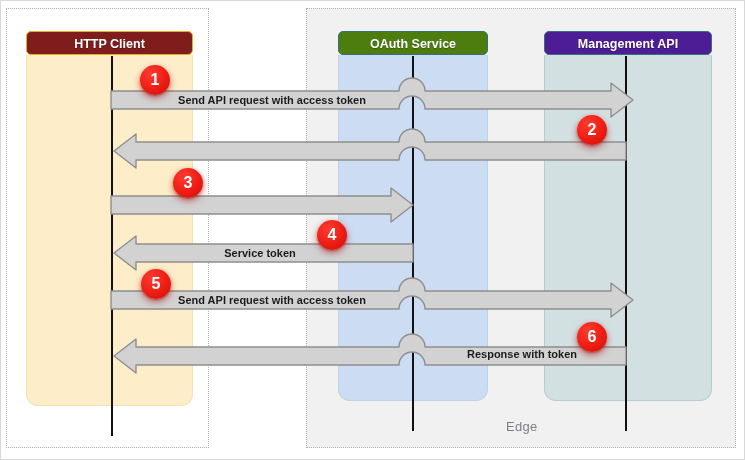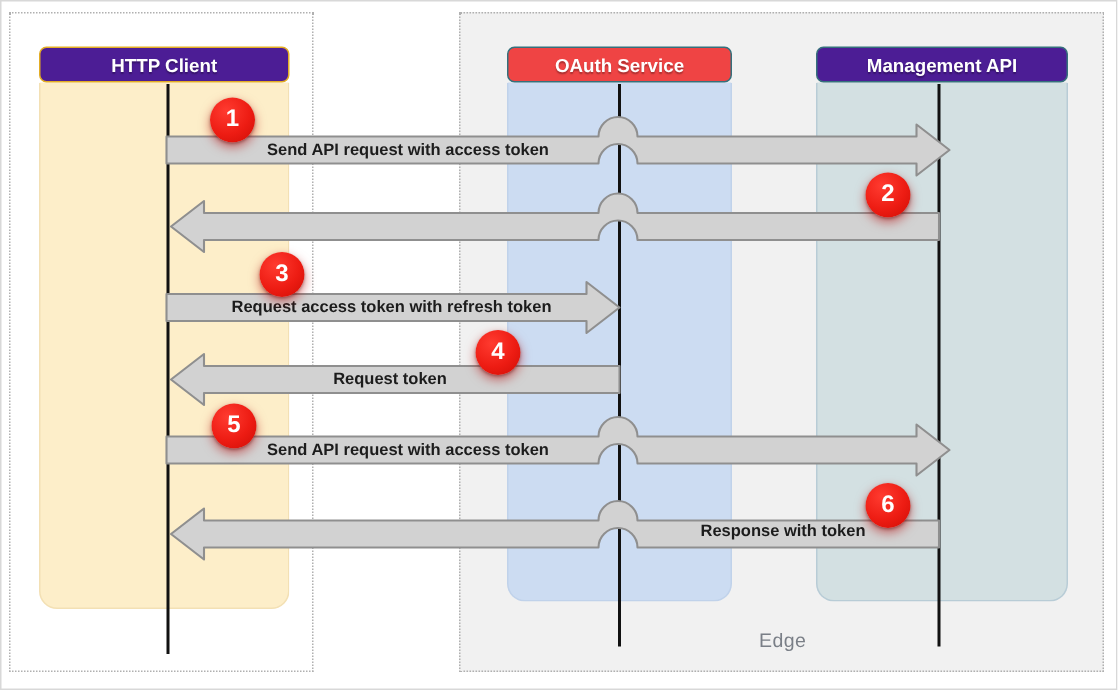--- a/index.html
+++ b/index.html
@@ -55,27 +55,27 @@
     border-radius:0 0 12px 12px;
   }
   .p-line{
     position:absolute;
     width:2px;
     background:#111111;
   }
 
   
   #p-client{left:25px;top:30px;width:167px;}
-  #p-client .p-head{width:167px;background:#4c1d95;border:1px solid #e3ad24;}
+  #p-client .p-head{width:167px;background:#7f1d1d;border:1px solid #e3ad24;}
   #p-client .p-body{top:24px;width:167px;height:351px;background:#fdeec9;border:1px solid #f3e0b4;border-top:none;}
   #p-client .p-line{left:85px;top:25px;height:380px;}
 
   
   #p-oauth{left:337px;top:30px;width:150px;}
-  #p-oauth .p-head{width:150px;background:#ef4444;border:1px solid #35707c;}
+  #p-oauth .p-head{width:150px;background:#4d7c0f;border:1px solid #35707c;}
   #p-oauth .p-body{top:24px;width:150px;height:346px;background:#ccdcf2;border:1px solid #c0d2ea;border-top:none;}
   #p-oauth .p-line{left:74px;top:25px;height:375px;}
 
   
   #p-mgmt{left:543px;top:30px;width:168px;}
   #p-mgmt .p-head{width:168px;background:#4c1d95;border:1px solid #35707c;}
   #p-mgmt .p-body{top:24px;width:168px;height:346px;background:#d3e0e2;border:1px solid #b8ccd6;border-top:none;}
   #p-mgmt .p-line{left:81px;top:25px;height:375px;}
 
   
@@ -142,22 +142,21 @@
     <path d="M110,195 L390,195 L390,187 L412,204 L390,221 L390,213 L110,213 Z" fill="#d2d2d2" stroke="#8f8f8f" stroke-width="1.4" stroke-linejoin="round"></path>
 
     <path d="M412,243 L135,243 L135,235 L113,252 L135,269 L135,261 L412,261 Z" fill="#d2d2d2" stroke="#8f8f8f" stroke-width="1.4" stroke-linejoin="round"></path>
 
     <path d="M110,290 L398,290 A13,13 0 0 1 424,290 L610,290 L610,282 L632,299 L610,316 L610,308 L424,308 A13,13 0 0 0 398,308 L110,308 Z" fill="#d2d2d2" stroke="#8f8f8f" stroke-width="1.4" stroke-linejoin="round"></path>
 
     <path d="M625,346 L424,346 A13,13 0 0 0 398,346 L135,346 L135,338 L113,355 L135,372 L135,364 L398,364 A13,13 0 0 1 424,364 L625,364 Z" fill="#d2d2d2" stroke="#8f8f8f" stroke-width="1.4" stroke-linejoin="round"></path>
   </svg>
 
   <div class="msg-label" style="left:271px;top:99px;">Send API request with access token</div>
-  <div class="msg-label" style="left:260px;top:204px;">Request access token with refresh token</div>
-  <div class="msg-label" style="left:259px;top:252px;">Request token</div>
+  <div class="msg-label" style="left:259px;top:252px;">Service token</div>
   <div class="msg-label" style="left:271px;top:299px;">Send API request with access token</div>
   <div class="msg-label" style="left:521px;top:353px;">Response with token</div>
 
   <div class="step" style="left:154px;top:79px;">1</div>
   <div class="step" style="left:591px;top:129px;">2</div>
   <div class="step" style="left:187px;top:182px;">3</div>
   <div class="step" style="left:331px;top:234px;">4</div>
   <div class="step" style="left:155px;top:283px;">5</div>
   <div class="step" style="left:591px;top:336px;">6</div>
 

